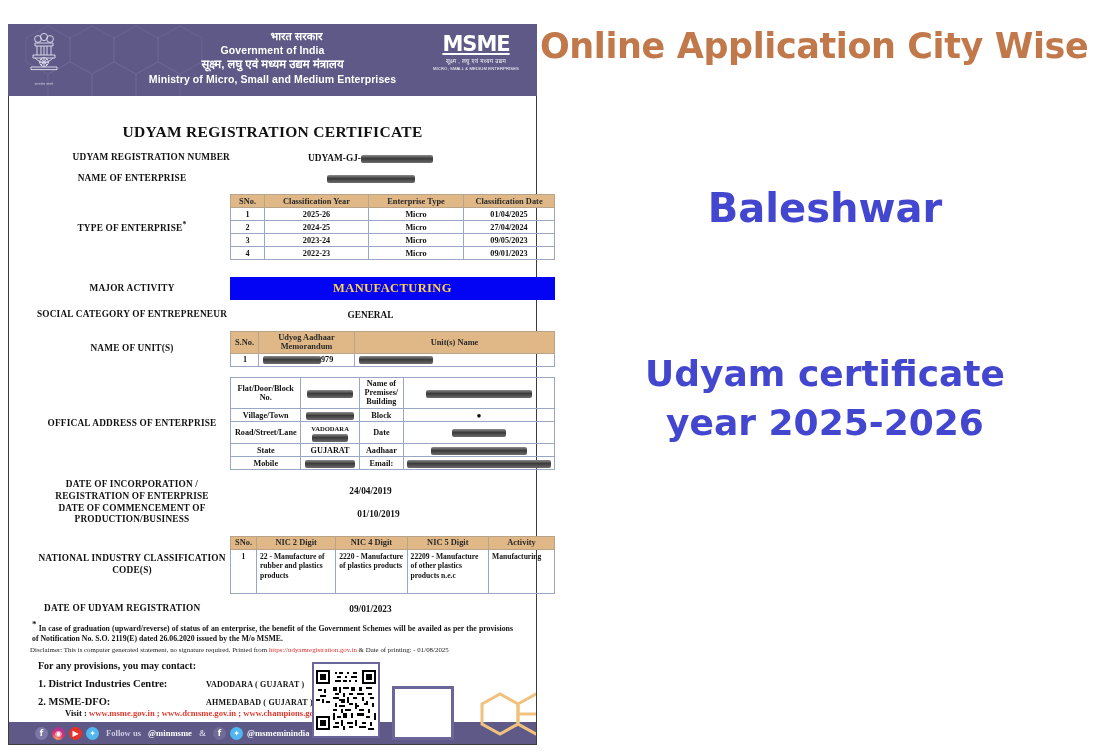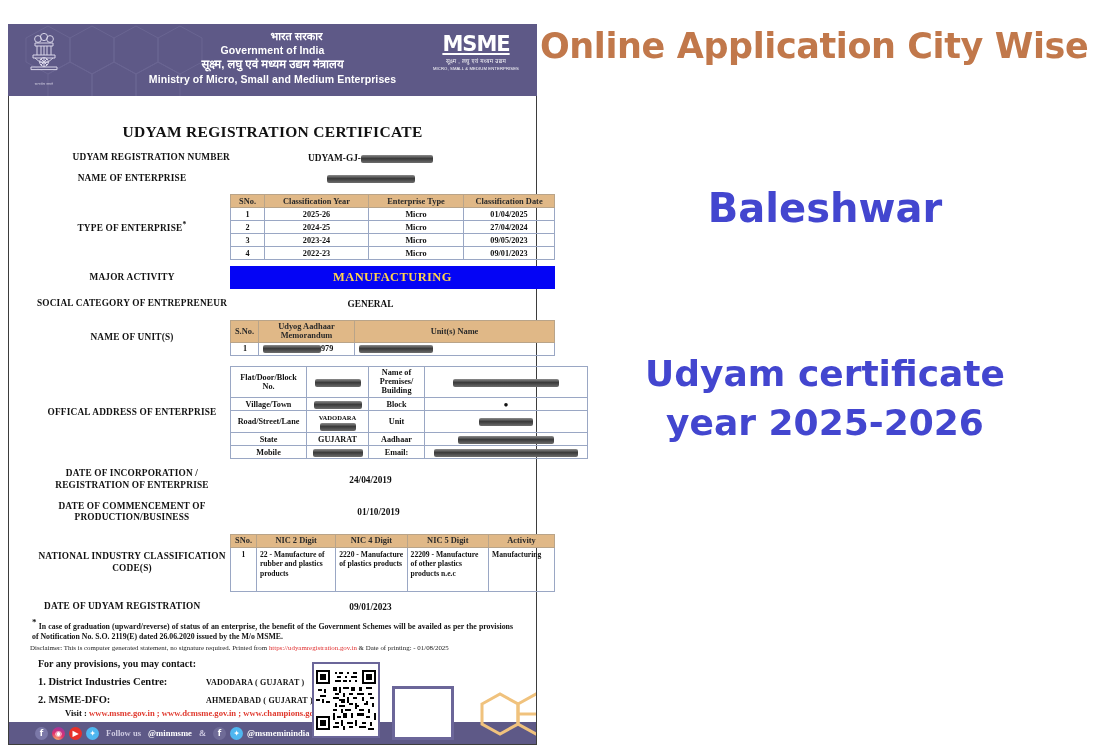--- a/index.html
+++ b/index.html
@@ -93,21 +93,21 @@
   }
 
   
   .tbl-unit { width: 325px; }
   .tbl-unit th:nth-child(1){ width:28px } .tbl-unit th:nth-child(2){ width:96px }
   .tbl-unit td, .tbl-unit th { border-color:#777; }
   .tbl-unit thead th { background:#fff; }
   .tbl-unit tbody td { text-align:left; padding-left:4px; }
 
   
-  .tbl-addr { width: 358px; }
+  .tbl-addr { width: 325px; }
   .tbl-addr td { border-color:#777; text-align:left; padding:2px 4px; font-size:7.8px; }
   .tbl-addr td.k { width: 76px; }
   .tbl-addr td.k2 { width: 56px; }
 
   
   .tbl-nic { width: 325px; }
   .tbl-nic td, .tbl-nic th { border-color:#6b6b6b; }
   .tbl-nic thead th { background:#fff; font-size:8.2px; }
   .tbl-nic tbody td { vertical-align: top; text-align:left; font-size:7.6px; line-height:1.25; padding:2px 3px; }
   .tbl-nic th:nth-child(1){ width:26px } .tbl-nic th:nth-child(5){ width:66px }
@@ -272,21 +272,21 @@
                   <td>4</td>
                   <td>2022-23</td>
                   <td>Micro</td>
                   <td>09/01/2023</td>
                 </tr>
             </tbody>
           </table>
         </div>
       </div>
 
-      <div class="row" style="margin-top:6px;">
+      <div class="row" style="margin-top:17px;">
         <div class="lbl">MAJOR ACTIVITY</div>
         <div class="val" style="display:flex;justify-content:flex-start;">
           <div class="majoract">MANUFACTURING</div>
         </div>
       </div>
 
       <div class="row" style="margin-top:9px;">
         <div class="lbl">SOCIAL CATEGORY OF ENTREPRENEUR</div>
         <div class="val">GENERAL</div>
       </div>
@@ -326,21 +326,21 @@
               </tr>
               <tr>
                 <td class="k">Village/Town</td>
                 <td><span class="redact" style="width:48px"></span></td>
                 <td class="k2">Block</td>
                 <td>●</td>
               </tr>
               <tr>
                 <td class="k">Road/Street/Lane</td>
                 <td><span style="font-size:6.6px">VADODARA</span><span class="redact" style="width:36px"></span></td>
-                <td class="k2">Unit</td>
+                <td class="k2">Date</td>
                 <td><span class="redact" style="width:54px"></span></td>
               </tr>
               <tr>
                 <td class="k">State</td>
                 <td>GUJARAT</td>
                 <td class="k2">Aadhaar</td>
                 <td><span class="redact" style="width:96px"></span></td>
               </tr>
               <tr>
                 <td class="k">Mobile</td>
@@ -351,21 +351,21 @@
             </tbody>
           </table>
         </div>
       </div>
 
       <div class="row" style="margin-top:9px;">
         <div class="lbl">DATE OF INCORPORATION / REGISTRATION OF ENTERPRISE</div>
         <div class="val">24/04/2019</div>
       </div>
 
-      <div class="row" style="margin-top:9px;gap:16px;">
+      <div class="row" style="gap:16px;">
         <div class="lbl">DATE OF COMMENCEMENT OF PRODUCTION/BUSINESS</div>
         <div class="val">01/10/2019</div>
       </div>
 
       <div class="row" style="margin-top:10px;">
         <div class="lbl">NATIONAL INDUSTRY CLASSIFICATION CODE(S)</div>
         <div class="val" style="display:flex;justify-content:flex-start;">
           <table class="t tbl-nic">
             <thead>
                 <tr>

